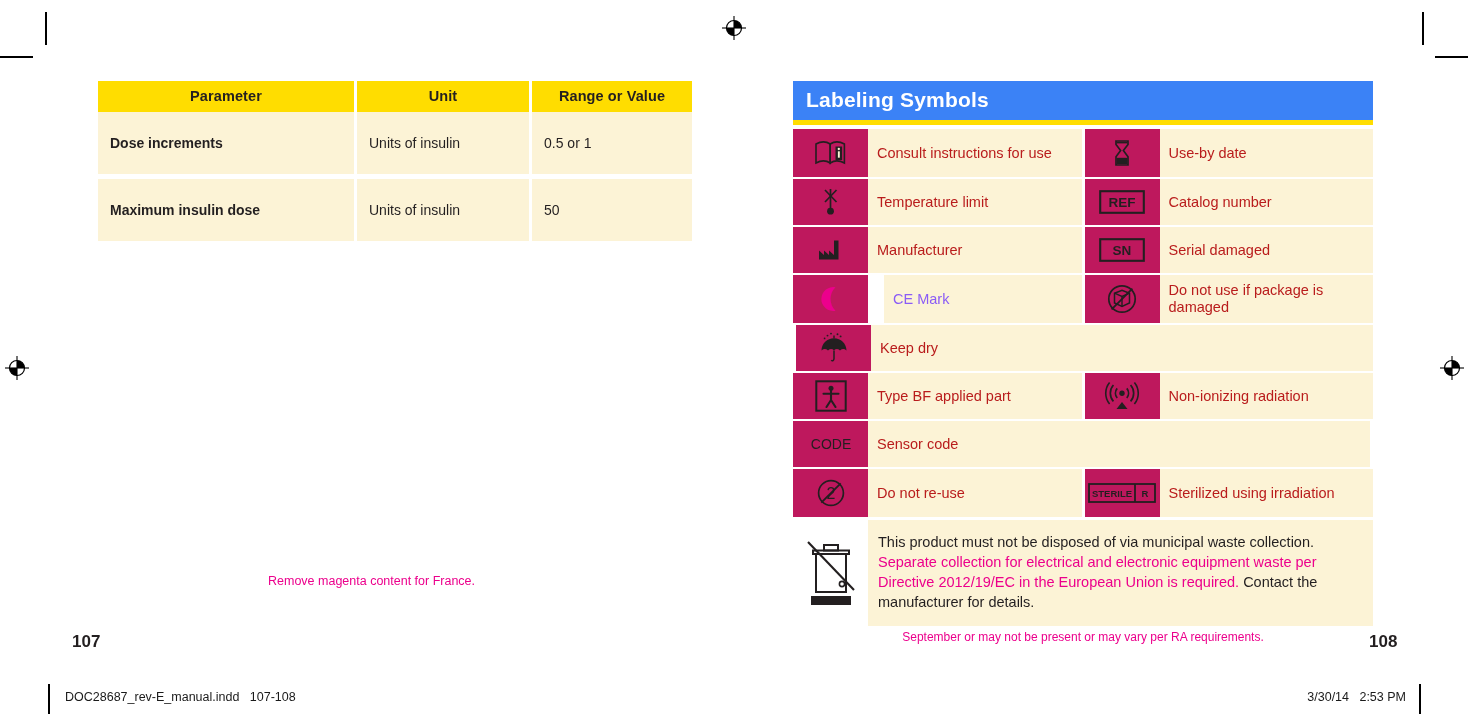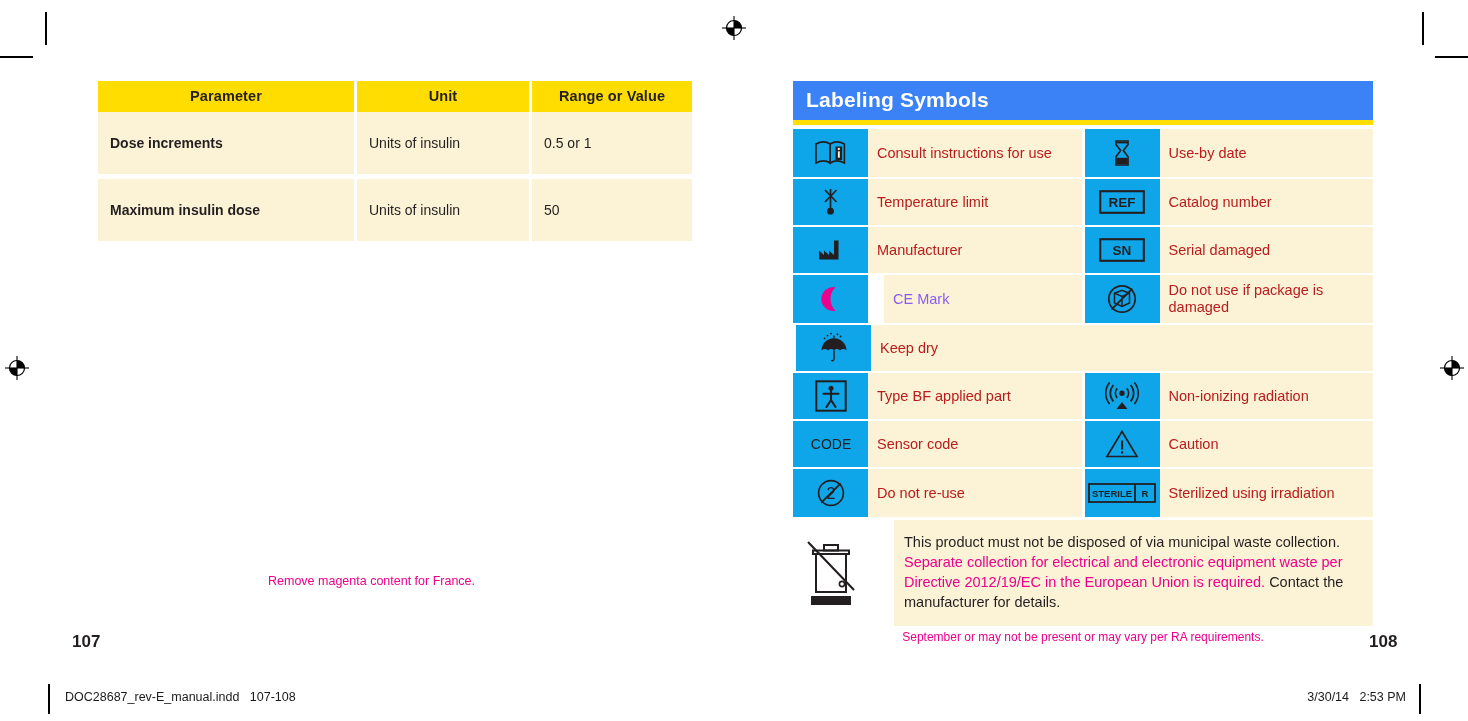--- a/index.html
+++ b/index.html
@@ -80,40 +80,40 @@
     letter-spacing:.2px;
   }
   .sym-head-rule{height:5px;background:#FFDD00;margin-bottom:4px;}
 
   .sym-row{display:flex;align-items:stretch;margin-bottom:2px;}
   .sym-halfgap{width:3px;flex:0 0 3px;background:#ffffff;}
 
   .sym-half{display:flex;align-items:stretch;flex:1 1 0;min-width:0;}
   .sym-icon{
     flex:0 0 75px;
-    background:#0ea5e9;
+    background:#be185d;
     display:flex;align-items:center;justify-content:center;
   }
   .sym-text{
     flex:1 1 auto;
     background:#FCF3D6;
     color:#b91c1c;
     font-size:14.5px;
     line-height:1.17;
     display:flex;align-items:center;
     padding:6px 8px 6px 9px;
     min-width:0;
   }
   .sym-text.magenta{color:#8b5cf6;margin-left:16px;}
 
   .row-h1{min-height:46px;}
   .row-h2{min-height:48px;}
 
   
-  .weee-row{display:flex;align-items:stretch;margin-top:3px;gap:26px;}
+  .weee-row{display:flex;align-items:stretch;margin-top:3px;}
   .weee-icon{
     flex:0 0 75px;background:#ffffff;
     display:flex;align-items:center;justify-content:center;
   }
   .weee-text{
     flex:1 1 auto;background:#FCF3D6;color:#231f20;
     font-size:14.5px;line-height:1.38;
     padding:12px 14px 14px 10px;
   }
   .weee-text .mg{color:#EC008C;}
@@ -364,30 +364,20 @@
     <div class="sym-row row-h1">
       <div class="sym-half">
         <div class="sym-icon">
           <svg width="58" height="20" viewBox="0 0 58 20">
             <text x="29" y="15" text-anchor="middle" font-family="Liberation Sans, sans-serif" font-size="14" fill="#231f20">CODE</text>
           </svg>
         </div>
         <div class="sym-text">Sensor code</div>
       </div>
       <div class="sym-halfgap"></div>
-      <div class="sym-half">
-        <div class="sym-icon">
-          <svg width="36" height="32" viewBox="0 0 36 32">
-            <path d="M18 3.5 L33 28.5 L3 28.5 Z" fill="none" stroke="#231f20" stroke-width="1.7"></path>
-            <rect x="17" y="12.5" width="2.1" height="9" fill="#231f20"></rect>
-            <rect x="17" y="23.3" width="2.1" height="2.3" fill="#231f20"></rect>
-          </svg>
-        </div>
-        <div class="sym-text">Caution</div>
-      </div>
     </div>
 
     <div class="sym-row row-h2">
       <div class="sym-half">
         <div class="sym-icon">
           <svg width="32" height="32" viewBox="0 0 32 32">
             <circle cx="16" cy="16" r="12.4" fill="none" stroke="#231f20" stroke-width="1.7"></circle>
             <text x="16" y="22" text-anchor="middle" font-family="Liberation Sans, sans-serif" font-size="16" fill="#231f20">2</text>
             <path d="M6.3 25.7 L25.7 6.3" stroke="#231f20" stroke-width="1.8"></path>
           </svg>

